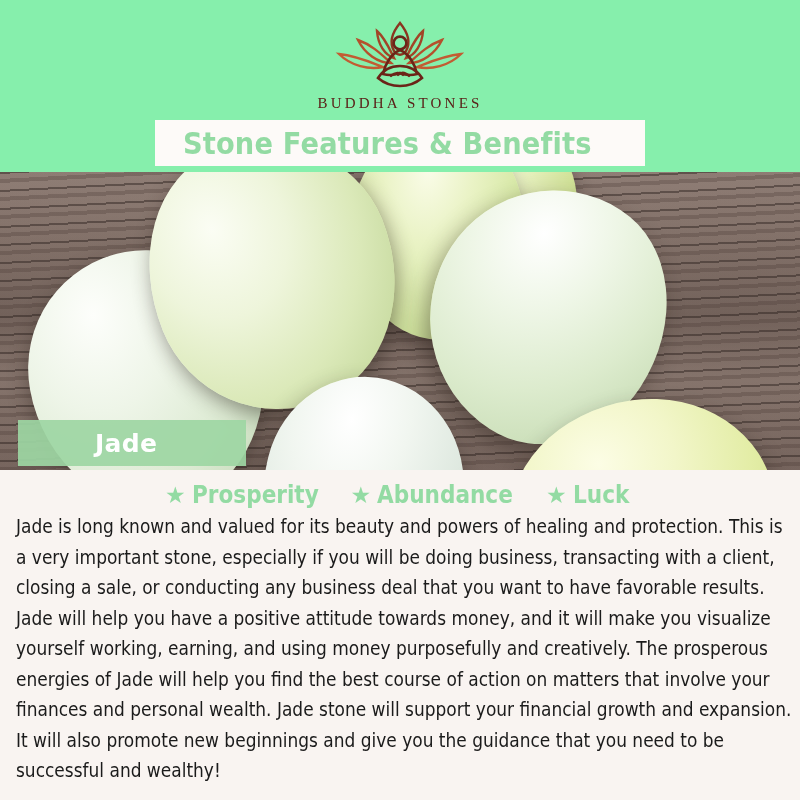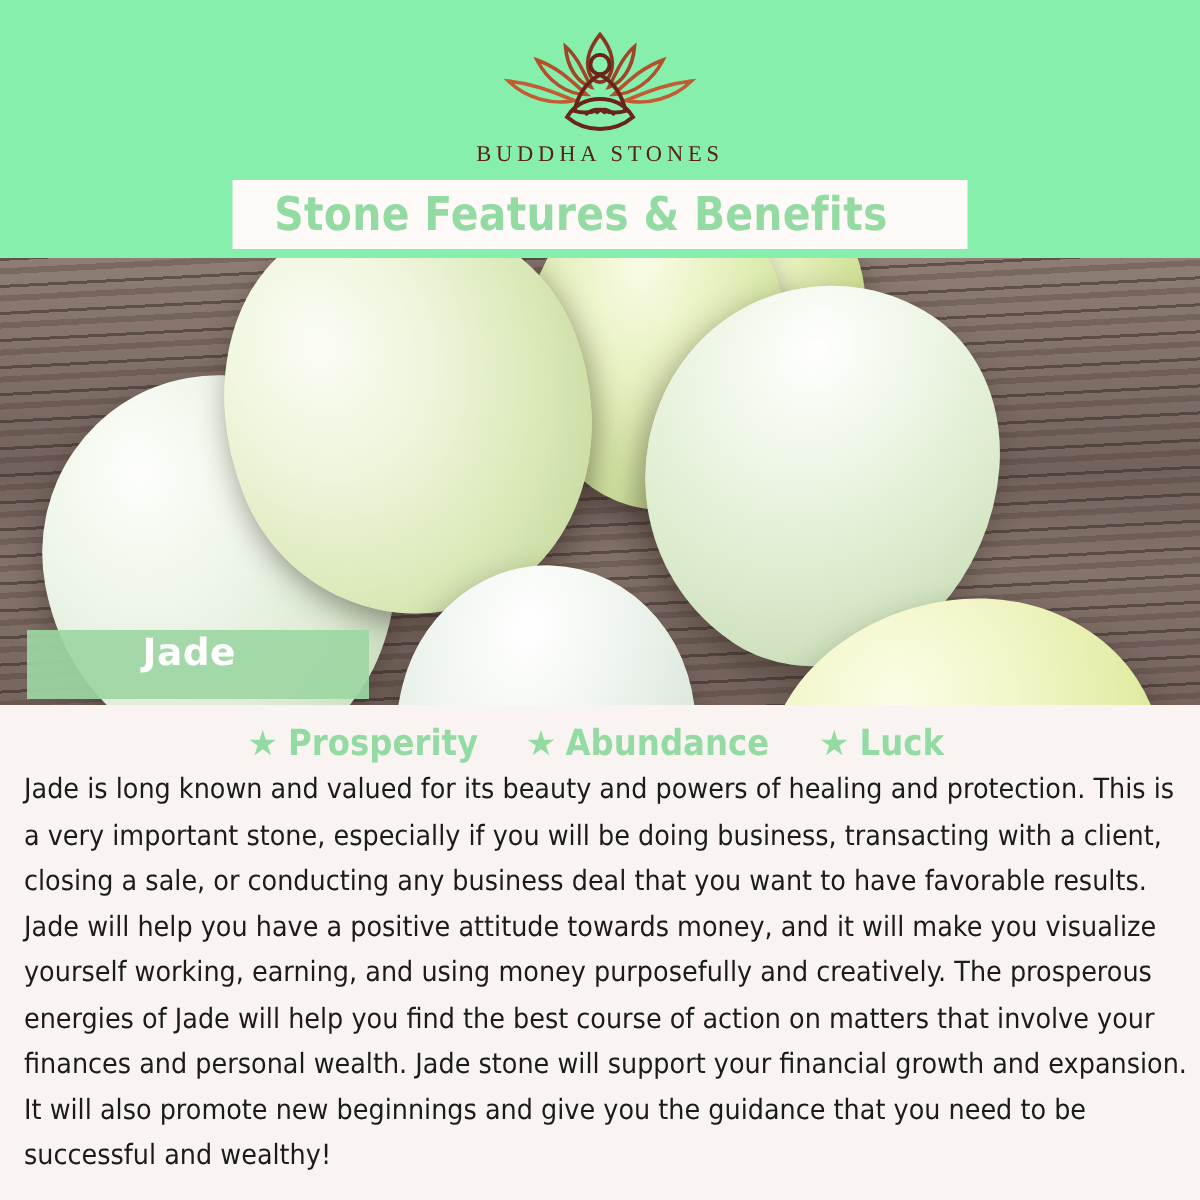--- a/index.html
+++ b/index.html
@@ -111,21 +111,21 @@
   .s7 { left:510px; top:228px; width:265px; height:225px;
         transform:rotate(-8deg);
         background:radial-gradient(ellipse at 36% 26%, #fcfde5 0%, #f2f6c9 32%, #e3eda6 64%, #cfdd8b 92%);
         border-radius:52% 48% 50% 50%/50% 50% 50% 50%;
         box-shadow:0 10px 22px rgba(40,30,25,.42); }
 
   
   .jade-badge {
     position:absolute; left:18px; top:420px; width:228px; height:46px;
     background:rgba(157,214,163,.92); z-index:4;
-    display:flex; align-items:flex-start;
+    display:flex; align-items:center;
   }
   .jade-label {
     margin-left:77px;
     font-family:"DejaVu Sans", sans-serif;
     font-size:25px; font-weight:bold; color:#ffffff;
     letter-spacing:0.3px;
   }
 
   
   .content {

